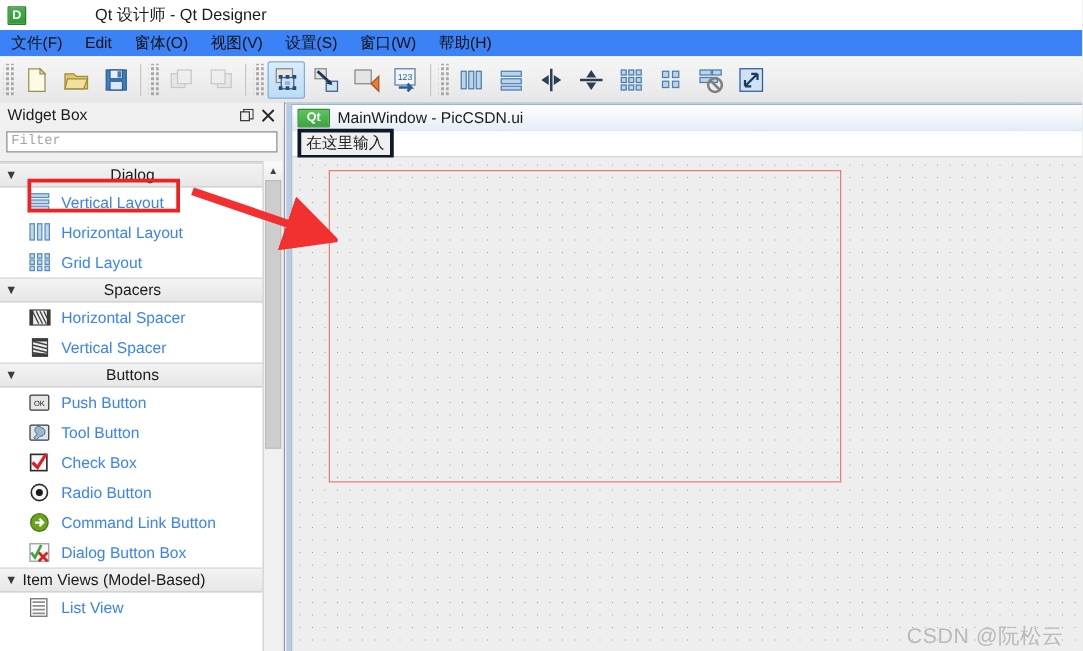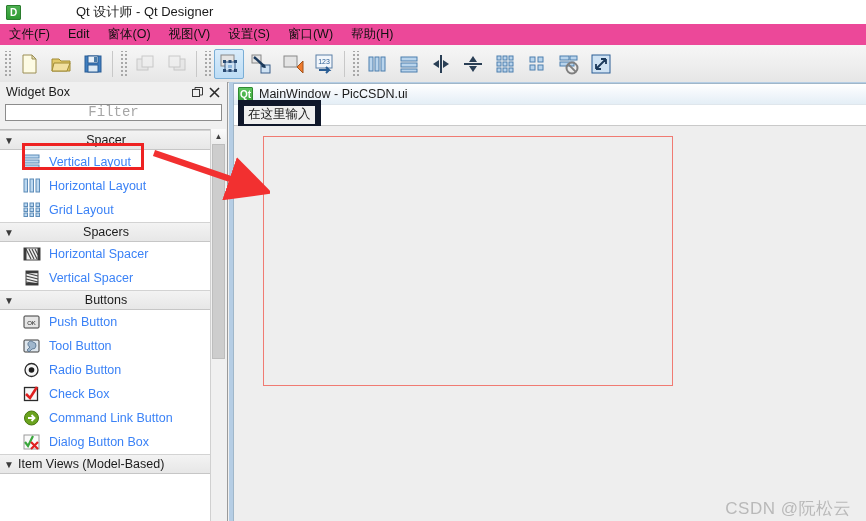--- a/index.html
+++ b/index.html
@@ -28,21 +28,21 @@
     border: 1px solid #2a7d2e;
     color: #fff; font-size: 10px; font-weight: bold;
     display: flex; align-items: center; justify-content: center;
     box-sizing: border-box; border-radius: 1px;
   }
   #app-title { font-size: 13px; color: #1b1b1b; margin-left: 48px; }
 
   
   #menubar {
     position: absolute; left: 0; top: 24px; width: 866px; height: 21px;
-    background: #ec4899;
+    background: #3b82f6;
     display: flex; align-items: center;
     font-size: 12.5px; color: #111;
   }
   .menu-item { padding: 2px 9px 3px 9px; cursor: default; white-space: nowrap; }
 
   
   #toolbar {
     position: absolute; left: 0; top: 45px; width: 866px; height: 37px;
     background: linear-gradient(180deg,#f6f6f6 0%,#eeeeee 55%,#e6e6e6 100%);
     border-bottom: 1px solid #b9b9b9;
@@ -81,24 +81,23 @@
   }
   #wb-title { font-size: 12.5px; color: #1b1b1b; flex: 1; }
   .wb-hbtn {
     width: 17px; height: 16px; display:flex; align-items:center; justify-content:center;
     color: #333;
   }
   #wb-filter-wrap { padding: 0 5px 2px 5px; }
   #wb-filter {
     width: 100%; height: 17px; box-sizing: border-box;
     border: 1px solid #8c8c8c; background: #ffffff;
-    font-family: "Liberation Mono", monospace; font-size: 14px;
+    font-family: "Liberation Mono", monospace; font-size: 11px;
     color: #222; padding: 1px 3px;
     outline: none;
-    text-align: center;
   }
   #wb-filter::placeholder { color: #a6a6a6; }
 
   #wb-list {
     position: absolute; left: 0; top: 47px; width: 212px; bottom: 0;
     overflow: hidden; background: #ffffff;
     border-top: 1px solid #bcbcbc;
     box-sizing: border-box;
   }
   .wb-group {
@@ -154,37 +153,37 @@
     box-sizing: border-box;
     display: flex; flex-direction: column;
   }
   #mdi-titlebar {
     height: 20px; flex: 0 0 auto;
     background: linear-gradient(180deg,#ffffff 0%,#f3f7fb 45%,#e4eef6 100%);
     display: flex; align-items: center; padding-left: 4px;
     border-bottom: 1px solid #dfe6ec;
   }
   #mdi-icon {
-    width: 15px; height: 15px; margin-right: 6px;
+    width: 26px; height: 15px; margin-right: 6px;
     background: linear-gradient(180deg,#5ec45f 0%,#3aa63c 100%);
     border: 1px solid #2f8a32; border-radius: 1px;
     color: #fff; font-size: 10px; font-weight: bold;
     display: flex; align-items: center; justify-content: center;
     box-sizing: border-box;
   }
   #mdi-title { font-size: 12.5px; color: #1b1b1b; }
 
   #mdi-menubar {
     height: 20px; flex: 0 0 auto; background: #ffffff;
     display: flex; align-items: center; padding-left: 4px;
     border-bottom: 1px solid #c9c9c9;
   }
   #mdi-menu-placeholder {
     font-size: 12.5px; color: #1b1b1b;
-    background: #efefef; border: 6px solid #0f172a;
+    background: #efefef; border: 3px solid #0f172a;
     padding: 0px 4px 1px 4px;
   }
 
   #canvas {
     flex: 1 1 auto; position: relative;
     background-color: #eeeeee;
     background-image: radial-gradient(circle, #9a9a9a 0.6px, transparent 0.7px);
     background-size: 10px 10px;
     background-position: 1px 1px;
   }
@@ -406,21 +405,21 @@
       </div>
     </div>
     <div id="wb-filter-wrap">
       <input id="wb-filter" type="text" placeholder="Filter" style="">
     </div>
 
     <div id="wb-list">
 
       <div class="wb-group">
         <span class="chev">▼</span>
-        <span class="gtitle-center">Spacer</span>
+        <span class="gtitle-center">Dialog</span>
       </div>
       <div class="wb-item">
         <span class="ico">
           <svg width="18" height="16" viewBox="0 0 18 16">
             <g fill="#bcd8f0" stroke="#5d8cb8">
                 <rect x="1" y="1" width="15" height="3"></rect>
                 <rect x="1" y="6" width="15" height="3"></rect>
                 <rect x="1" y="11" width="15" height="3"></rect>
               </g>
           </svg>
@@ -503,34 +502,34 @@
           <svg width="18" height="16" viewBox="0 0 18 16">
             <rect x="1" y="2" width="15" height="12" rx="1" fill="#dfe7ee" stroke="#3a3a3a"></rect>
             <path d="M10 4 a3 3 0 1 0 -3 5 l-3 3 l2 2 l3 -3 a3 3 0 0 0 1 -7 z" fill="#9fb6cc" stroke="#44627f" stroke-width="0.7"></path>
           </svg>
         </span>
         <span class="lbl">Tool Button</span>
       </div>
       <div class="wb-item">
         <span class="ico">
           <svg width="18" height="16" viewBox="0 0 18 16">
+            <rect x="1.5" y="1.5" width="13" height="13" fill="#f7f7f7" stroke="#2b2b2b" stroke-width="1.3"></rect>
+            <path d="M3 8 L7 12 L14 1" stroke="#e02020" stroke-width="2.6" fill="none"></path>
+          </svg>
+        </span>
+        <span class="lbl">Check Box</span>
+      </div>
+      <div class="wb-item">
+        <span class="ico">
+          <svg width="18" height="16" viewBox="0 0 18 16">
             <circle cx="8.5" cy="8" r="6.5" fill="#f7f7f7" stroke="#2b2b2b" stroke-width="1.3"></circle>
             <circle cx="8.5" cy="8" r="2.8" fill="#1b1b1b"></circle>
           </svg>
         </span>
         <span class="lbl">Radio Button</span>
-      </div>
-      <div class="wb-item">
-        <span class="ico">
-          <svg width="18" height="16" viewBox="0 0 18 16">
-            <rect x="1.5" y="1.5" width="13" height="13" fill="#f7f7f7" stroke="#2b2b2b" stroke-width="1.3"></rect>
-            <path d="M3 8 L7 12 L14 1" stroke="#e02020" stroke-width="2.6" fill="none"></path>
-          </svg>
-        </span>
-        <span class="lbl">Check Box</span>
       </div>
       <div class="wb-item">
         <span class="ico">
           <svg width="18" height="16" viewBox="0 0 18 16">
             <circle cx="8.5" cy="8" r="7" fill="#6aa31e" stroke="#47760f"></circle>
             <path d="M5 8 h6 M8.5 5 L11.5 8 L8.5 11" stroke="#fff" stroke-width="1.8" fill="none"></path>
           </svg>
         </span>
         <span class="lbl">Command Link Button</span>
       </div>
@@ -541,20 +540,34 @@
             <path d="M2 8 L5 12 L10 2" stroke="#3aa63c" stroke-width="2.2" fill="none"></path>
             <path d="M8 8 L15 15 M15 8 L8 15" stroke="#e02020" stroke-width="2.2"></path>
           </svg>
         </span>
         <span class="lbl">Dialog Button Box</span>
       </div>
 
       <div class="wb-group">
         <span class="chev">▼</span>
         <span class="gtitle-left">Item Views (Model-Based)</span>
+      </div>
+      <div class="wb-item">
+        <span class="ico">
+          <svg width="18" height="16" viewBox="0 0 18 16">
+            <rect x="1.5" y="1" width="13" height="14" fill="#fff" stroke="#6b6b6b"></rect>
+            <g fill="#8f8f8f">
+                <rect x="3" y="3" width="10" height="1.4"></rect>
+                <rect x="3" y="6" width="10" height="1.4"></rect>
+                <rect x="3" y="9" width="10" height="1.4"></rect>
+                <rect x="3" y="12" width="10" height="1.4"></rect>
+              </g>
+          </svg>
+        </span>
+        <span class="lbl">List View</span>
       </div>
 
     </div>
 
     <div id="wb-scroll">
       <div class="arrow">▲</div>
       <div id="wb-thumb"></div>
     </div>
   </div>
 

